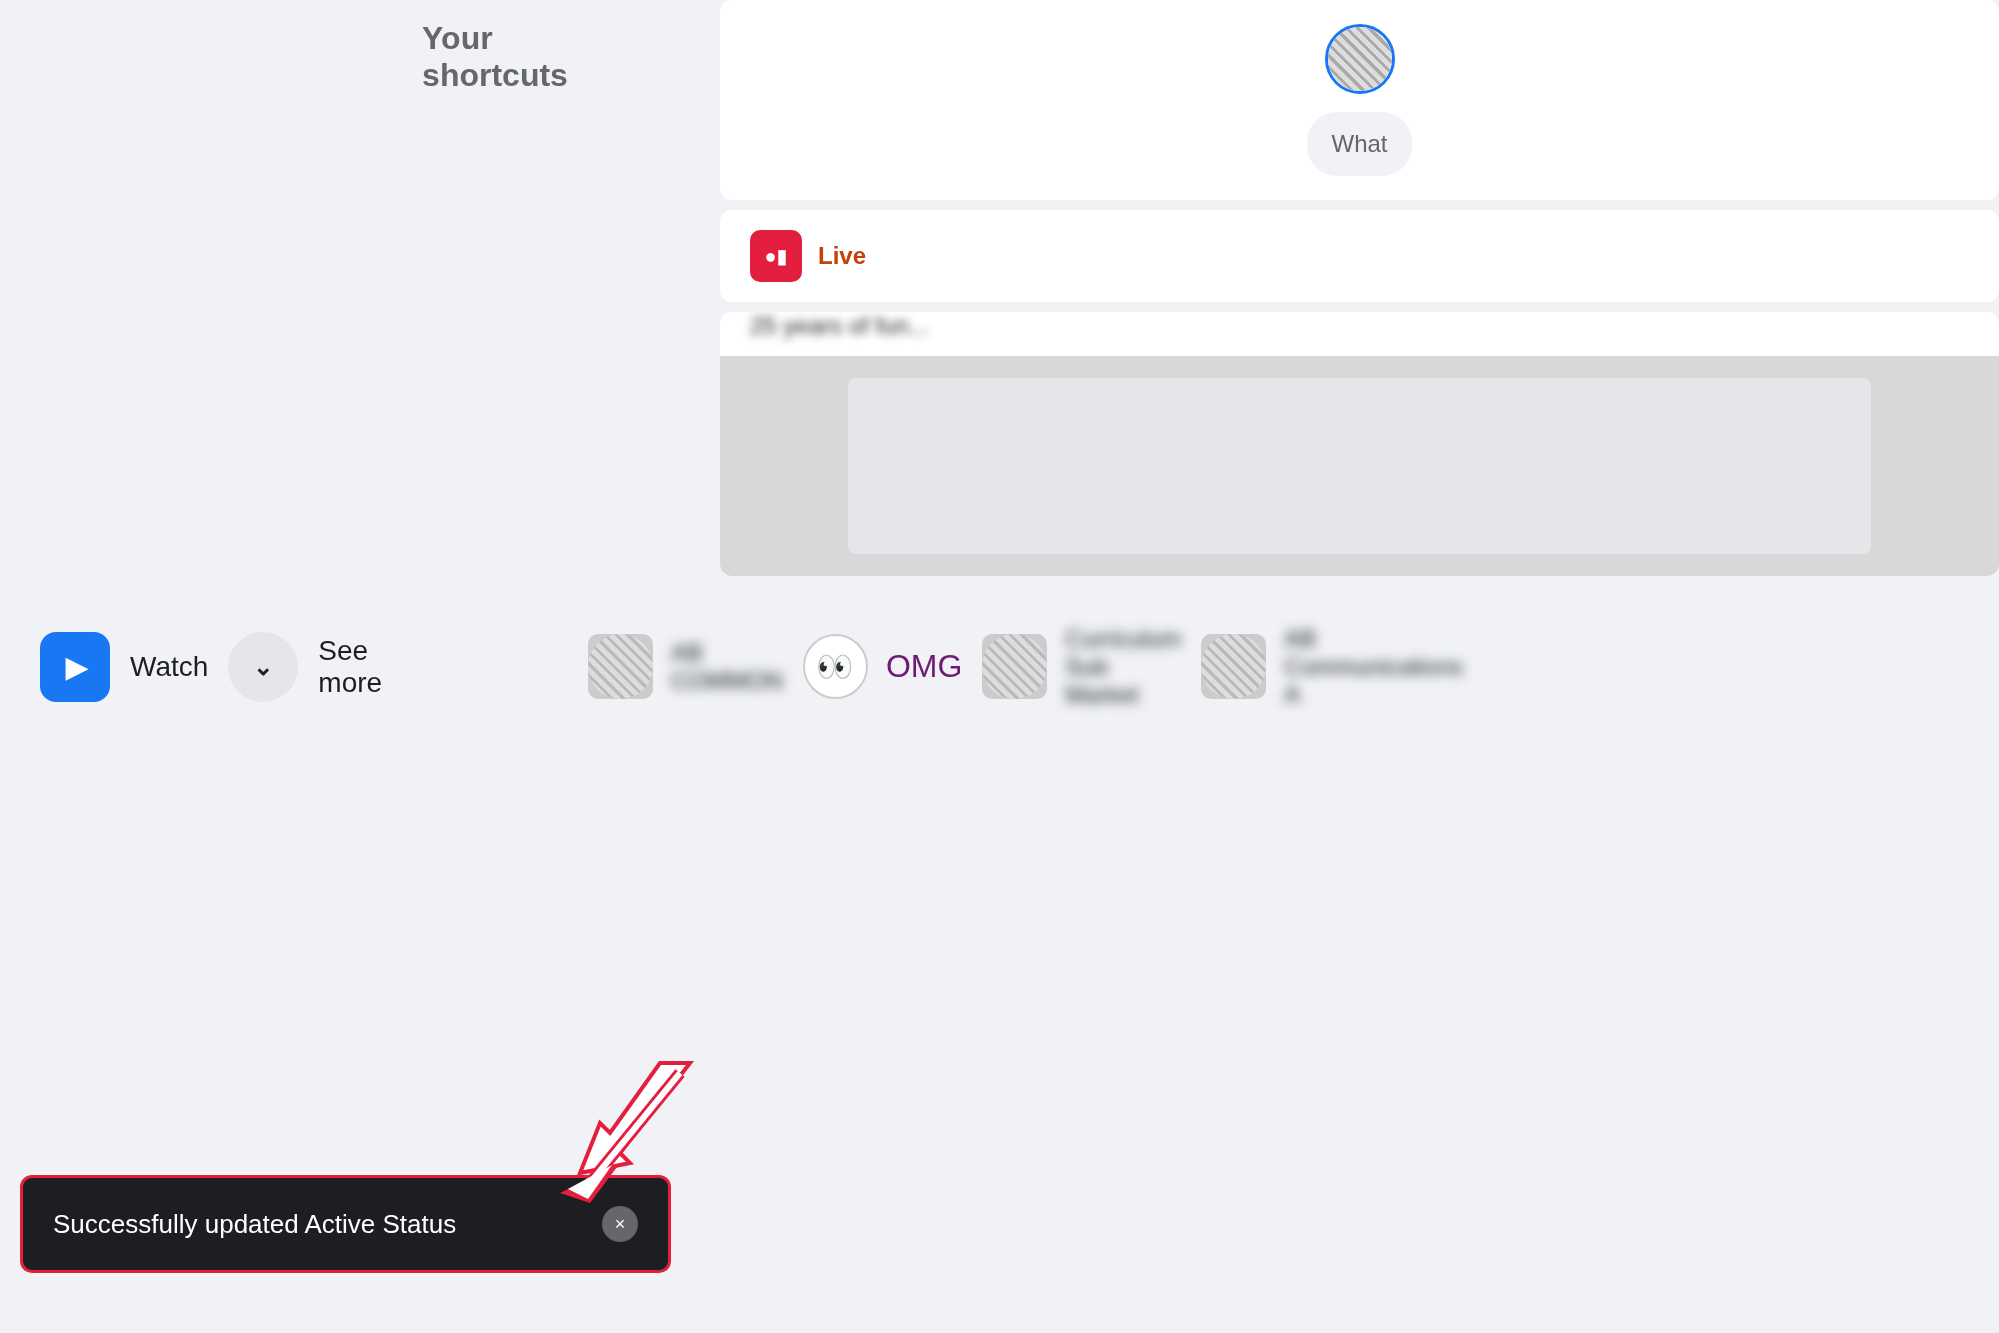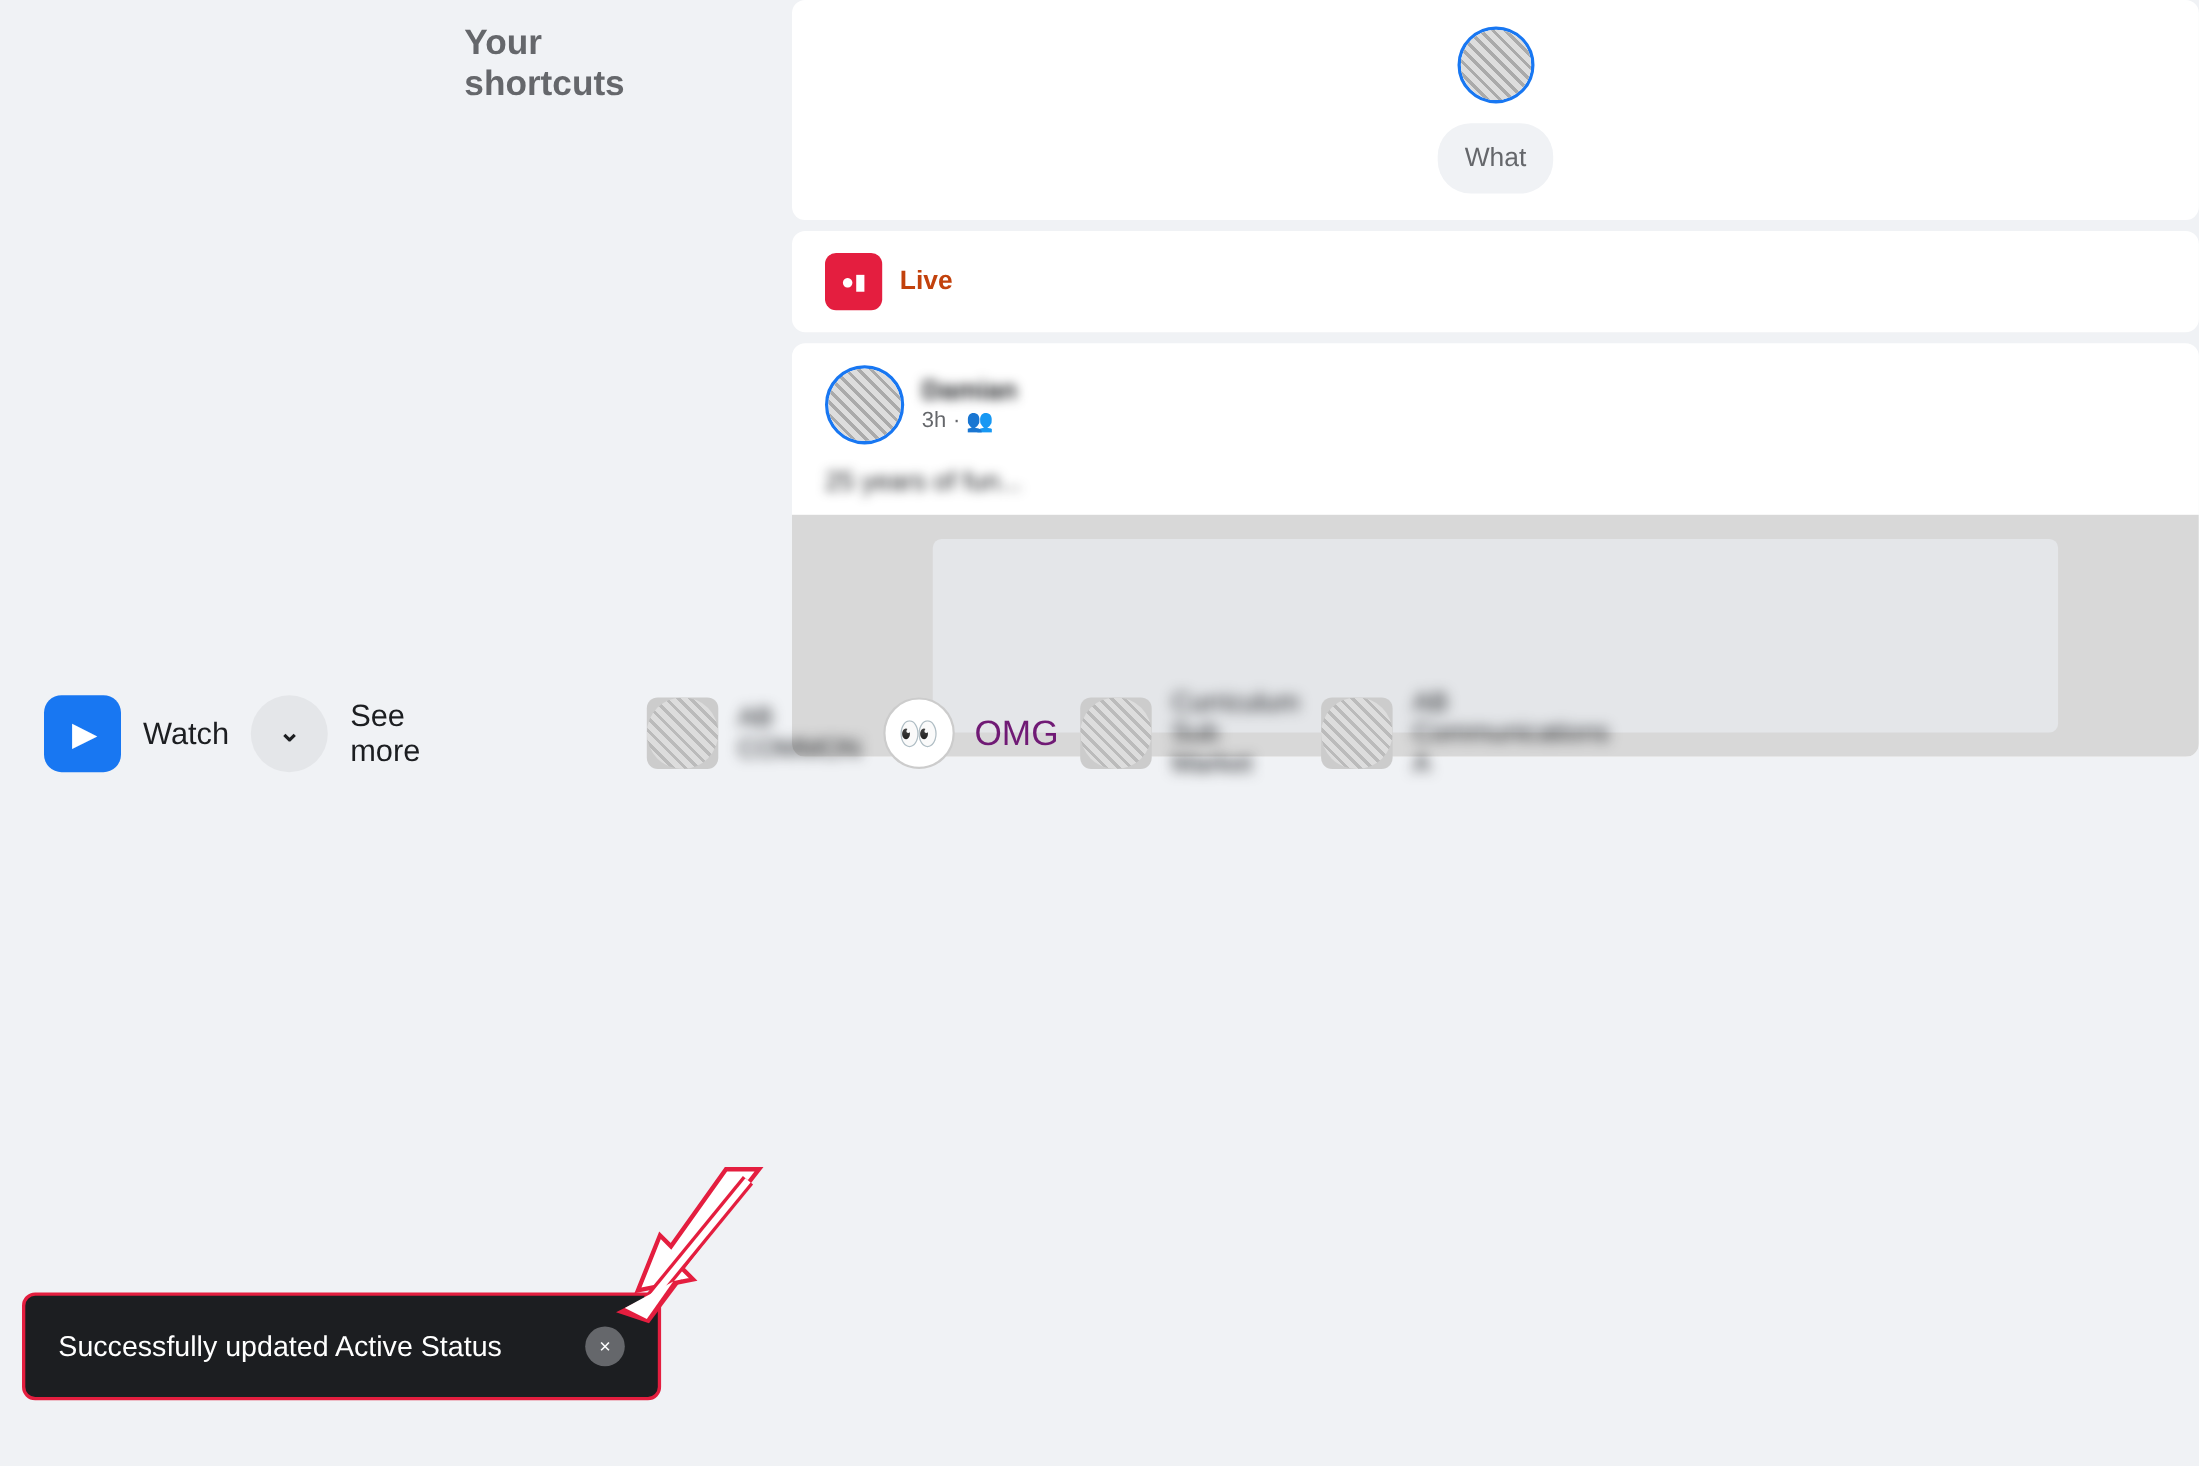--- a/index.html
+++ b/index.html
@@ -139,21 +139,21 @@
       font-size: 32px;
       font-weight: 500;
       color: #701a75;
     }
 
     
     .toast {
       position: absolute;
       bottom: 60px;
       left: 20px;
-      width: 581px;
+      width: 651px;
       background: #1c1e21;
       color: white;
       border-radius: 12px;
       padding: 28px 30px;
       display: flex;
       align-items: center;
       justify-content: space-between;
       border: 3px solid #e41e3f;
       z-index: 100;
     }
@@ -445,32 +445,19 @@
   </div>
 
   <div class="live-card">
     <div class="live-icon">
       <span>●▮</span>
     </div>
     <span class="live-text">Live</span>
   </div>
 
   <div class="feed-post-card">
-    <div class="feed-post-header">
-      <div class="feed-avatar-blue-ring">
-        <div class="feed-avatar-inner"></div>
-      </div>
-      <div class="feed-post-meta">
-        <span class="feed-post-name">Damian</span>
-        <span class="feed-post-time">
-          <span>3h</span>
-          <span>·</span>
-          <span>👥</span>
-        </span>
-      </div>
-    </div>
     <div class="feed-post-body">25 years of fun...</div>
     <div class="feed-post-image">
       <div class="image-placeholder"></div>
     </div>
   </div>
 
 </div>
 
 </body></html>

